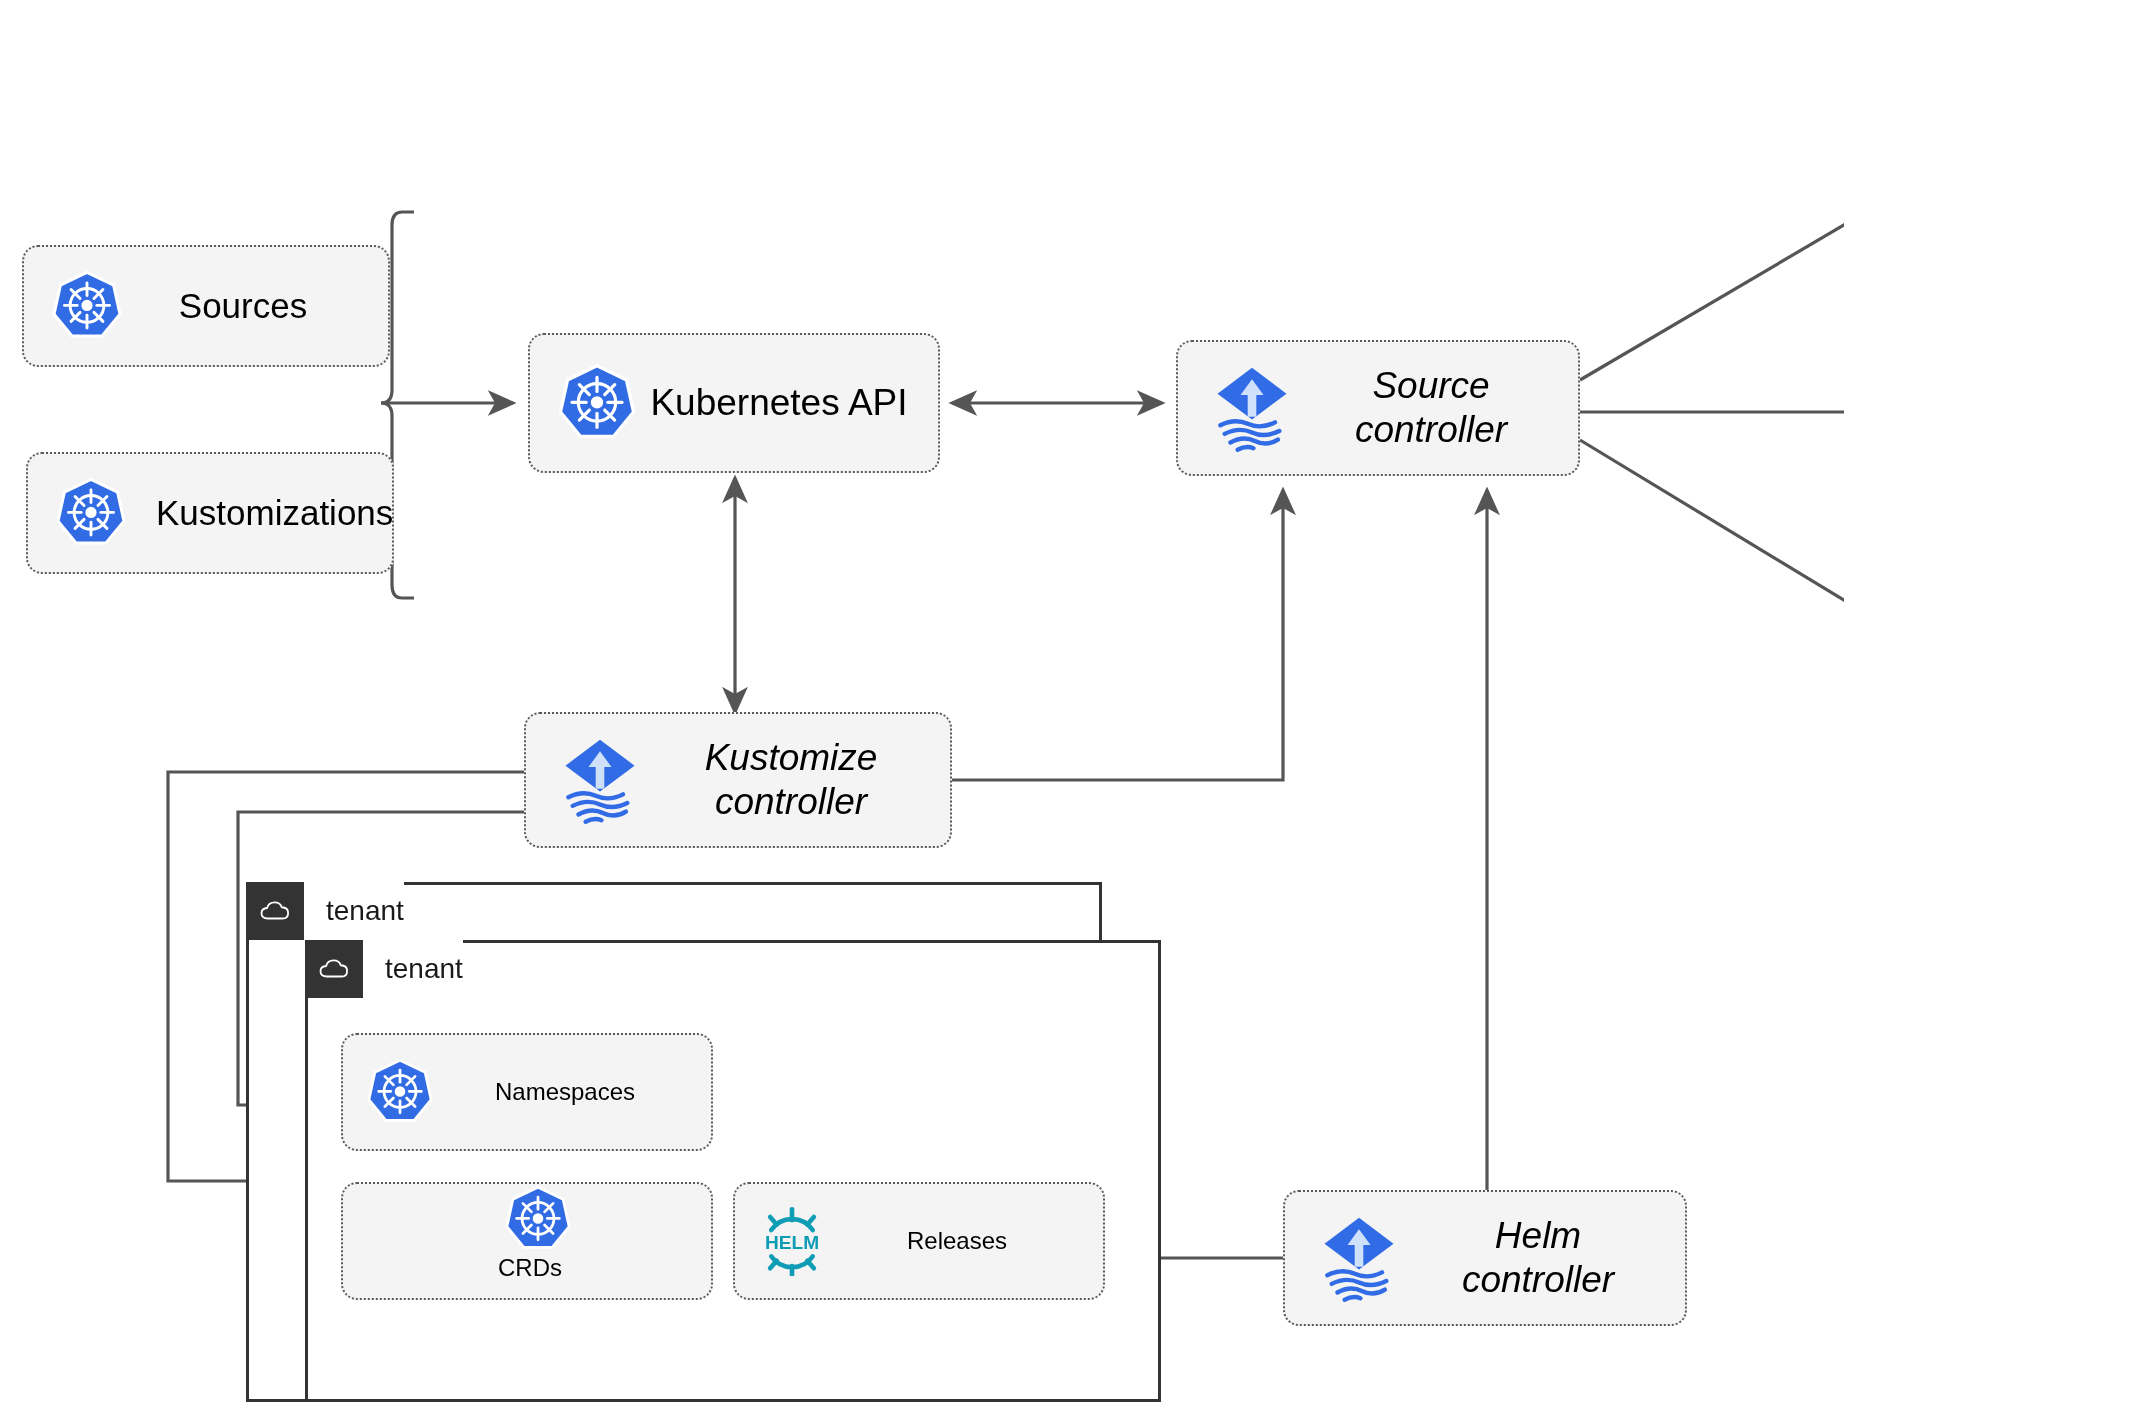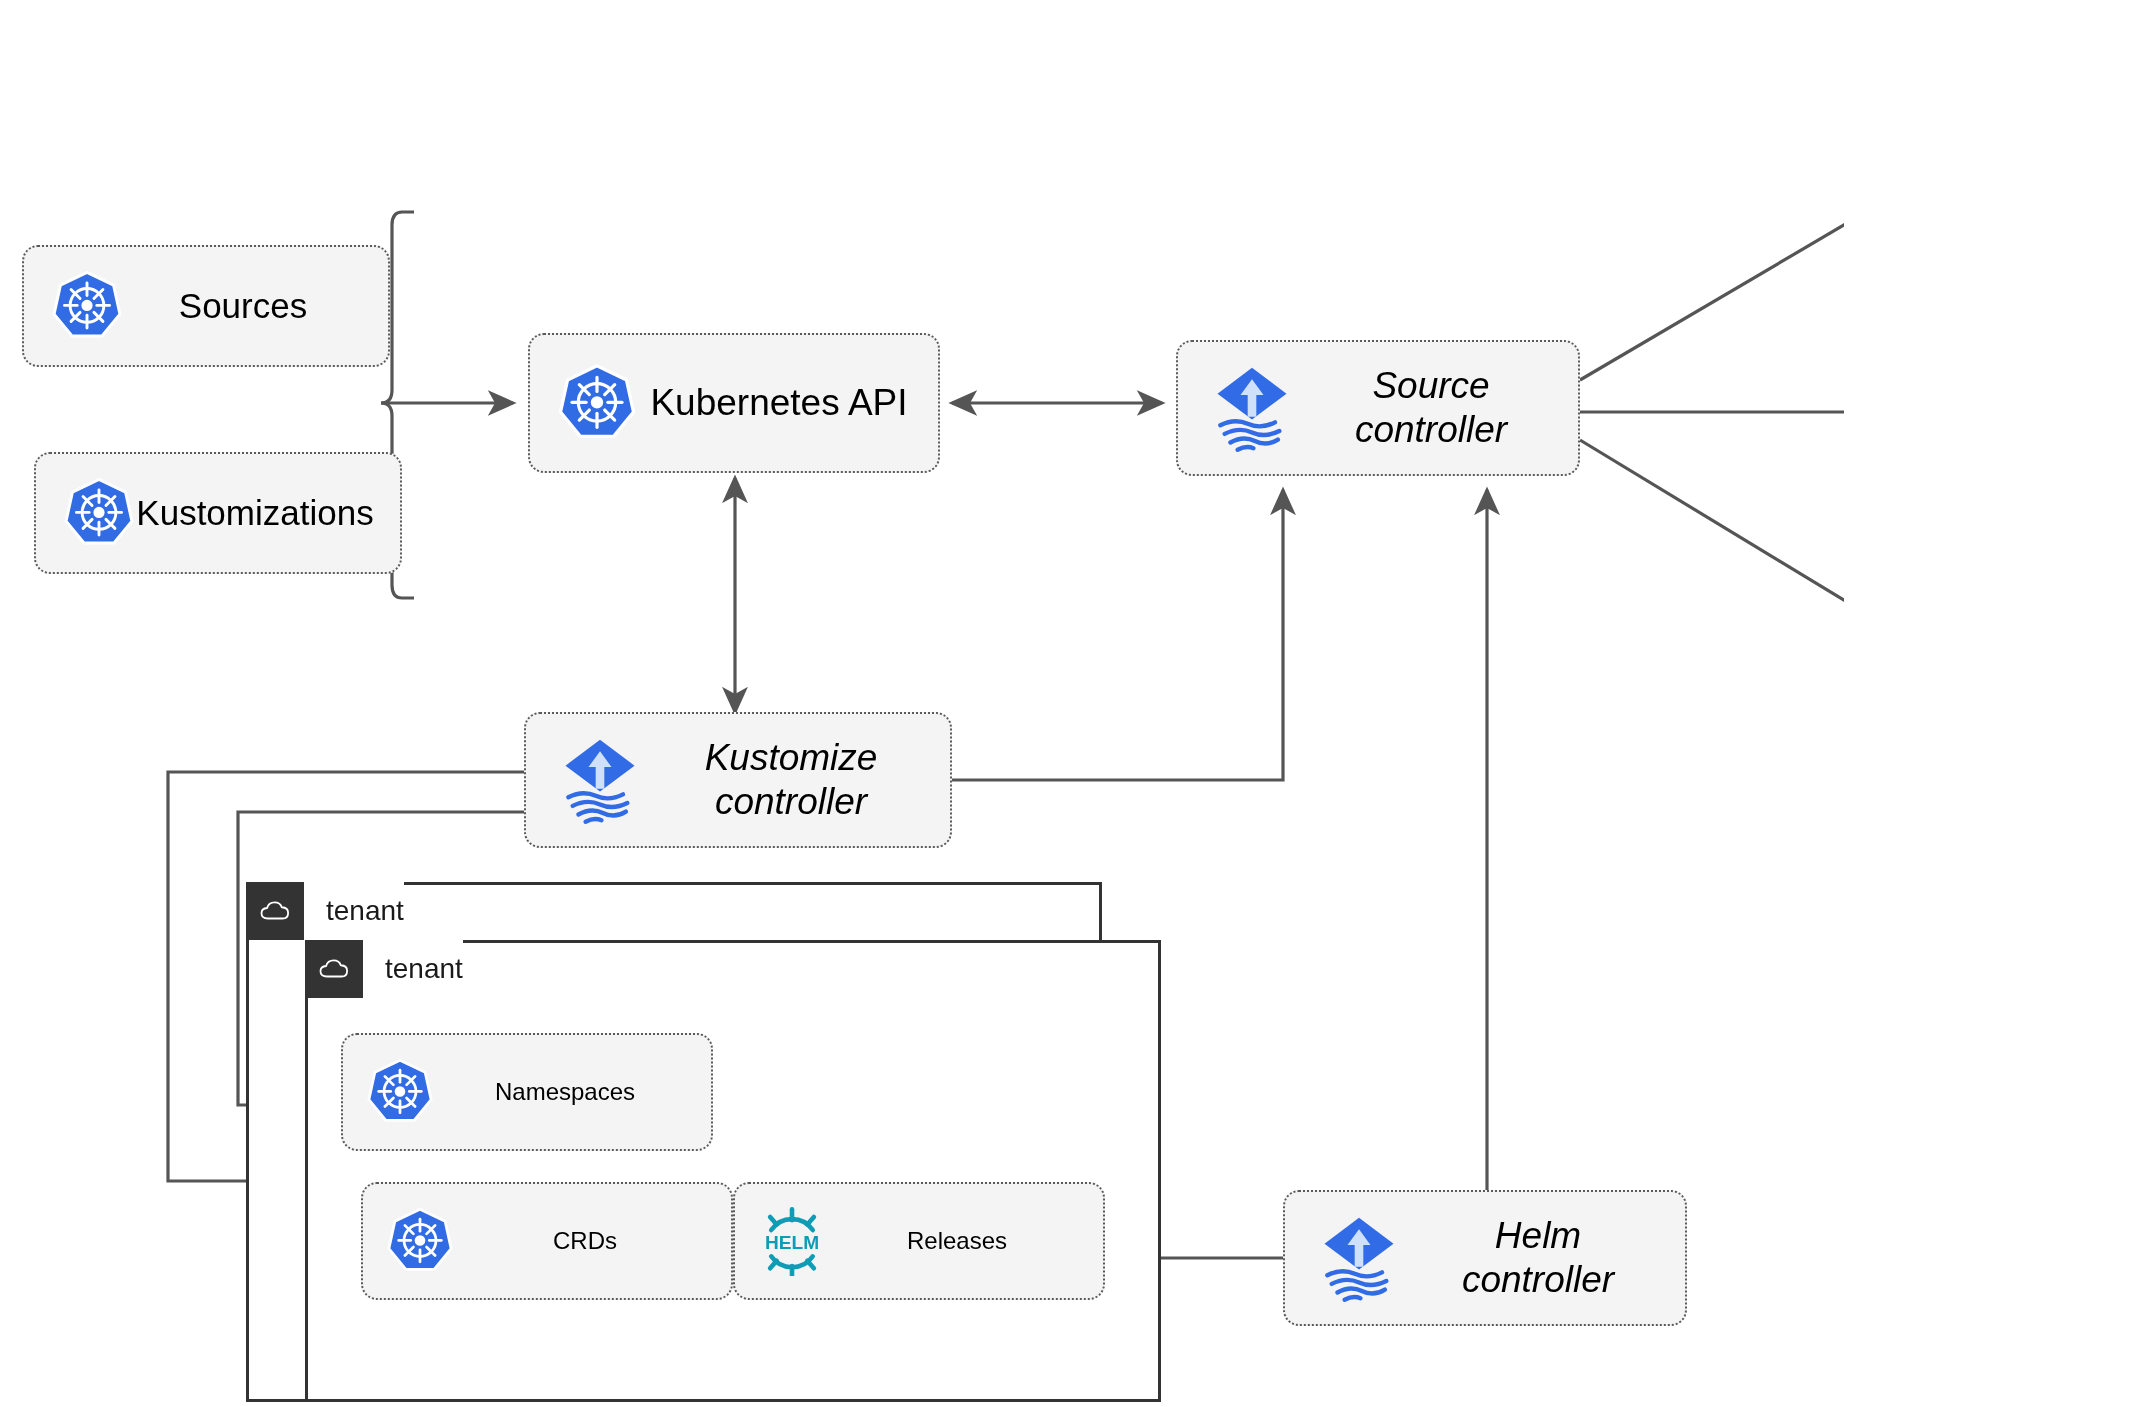--- a/index.html
+++ b/index.html
@@ -177,21 +177,21 @@
           <line x1="18.2" y1="17.7" x2="26" y2="25.5"></line>
           <line x1="38" y1="37.5" x2="45.8" y2="45.3"></line>
           <line x1="45.8" y1="17.7" x2="38" y2="25.5"></line>
           <line x1="26" y1="37.5" x2="18.2" y2="45.3"></line>
         </g>
       </svg>
     </span>
     <span class="lbl">Sources</span>
   </div>
 
-  <div class="rbox src-box" style="left:34px; top:452px;">
+  <div class="rbox src-box" style="left:26px; top:452px;gap:28px;">
     <span class="ico">
       <svg viewBox="0 0 64 64" width="100%" height="100%">
         <path d="M32 3 L55 14 L60.5 39 L45 58 L19 58 L3.5 39 L9 14 Z" fill="#326ce5" stroke="#ffffff" stroke-width="2.6" stroke-linejoin="round"></path>
         <g fill="none" stroke="#ffffff" stroke-width="2.5" stroke-linecap="round">
           <circle cx="32" cy="31.5" r="14.6"></circle>
           <circle cx="32" cy="31.5" r="3.6" fill="#ffffff"></circle>
           <line x1="32" y1="12" x2="32" y2="23"></line>
           <line x1="32" y1="40" x2="32" y2="51"></line>
           <line x1="12.5" y1="31.5" x2="23.5" y2="31.5"></line>
           <line x1="40.5" y1="31.5" x2="51.5" y2="31.5"></line>
@@ -316,21 +316,21 @@
           <line x1="38" y1="37.5" x2="45.8" y2="45.3"></line>
           <line x1="45.8" y1="17.7" x2="38" y2="25.5"></line>
           <line x1="26" y1="37.5" x2="18.2" y2="45.3"></line>
         </g>
       </svg>
     </span>
     <span class="lbl">Namespaces</span>
   </div>
 
 
-  <div class="rbox res-box" style="left:361px; top:1182px;">
+  <div class="rbox res-box" style="left:341px; top:1182px;flex-direction:column;">
     <span class="ico">
       <svg viewBox="0 0 64 64" width="100%" height="100%">
         <path d="M32 3 L55 14 L60.5 39 L45 58 L19 58 L3.5 39 L9 14 Z" fill="#326ce5" stroke="#ffffff" stroke-width="2.6" stroke-linejoin="round"></path>
         <g fill="none" stroke="#ffffff" stroke-width="2.5" stroke-linecap="round">
           <circle cx="32" cy="31.5" r="14.6"></circle>
           <circle cx="32" cy="31.5" r="3.6" fill="#ffffff"></circle>
           <line x1="32" y1="12" x2="32" y2="23"></line>
           <line x1="32" y1="40" x2="32" y2="51"></line>
           <line x1="12.5" y1="31.5" x2="23.5" y2="31.5"></line>
           <line x1="40.5" y1="31.5" x2="51.5" y2="31.5"></line>

